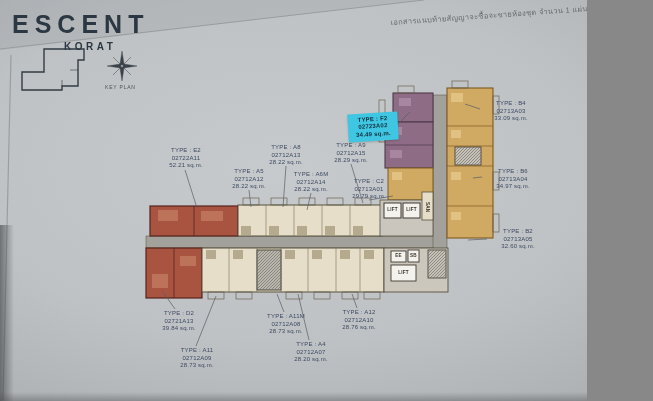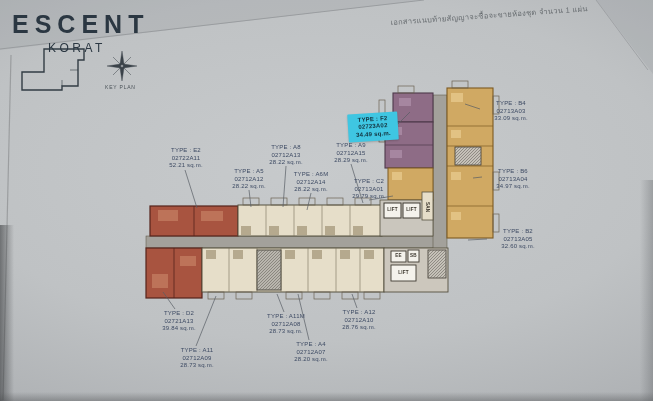--- a/index.html
+++ b/index.html
@@ -1,27 +1,27 @@
 <!DOCTYPE html>
 <html><head>
 <meta charset="utf-8">
 <style>
   html,body{margin:0;padding:0;background:#888;}
   .stage{
-    position:relative;width:653px;height:401px;overflow:hidden;
+    position:relative;width:587px;height:401px;overflow:hidden;
     font-family:"Liberation Sans", sans-serif;
     background:radial-gradient(120% 95% at 48% 42%, #c7cacc 0%, #bfc2c4 45%, #adb0b3 76%, #94979a 100%);
   }
   .abs{position:absolute;}
   .brand{
     left:12px;top:10px;font-size:25px;font-weight:700;letter-spacing:6px;
     color:#2b3742;
   }
   .brand-sub{
-    left:48px;top:41px;font-size:12px;font-weight:400;letter-spacing:3.5px;color:#2b3742;
+    left:64px;top:41px;font-size:10px;font-weight:700;letter-spacing:3.5px;color:#2b3742;
   }
   .keyplan-label{
     left:105px;top:84px;font-size:5px;letter-spacing:.8px;color:#4a5258;
   }
   .thai-note{
     left:390px;top:16px;width:250px;font-size:7.5px;color:#63686c;
     transform:rotate(-4deg);transform-origin:left top;letter-spacing:.3px;
   }
   .ulabel{
     position:absolute;width:60px;text-align:center;color:#3d4a63;

